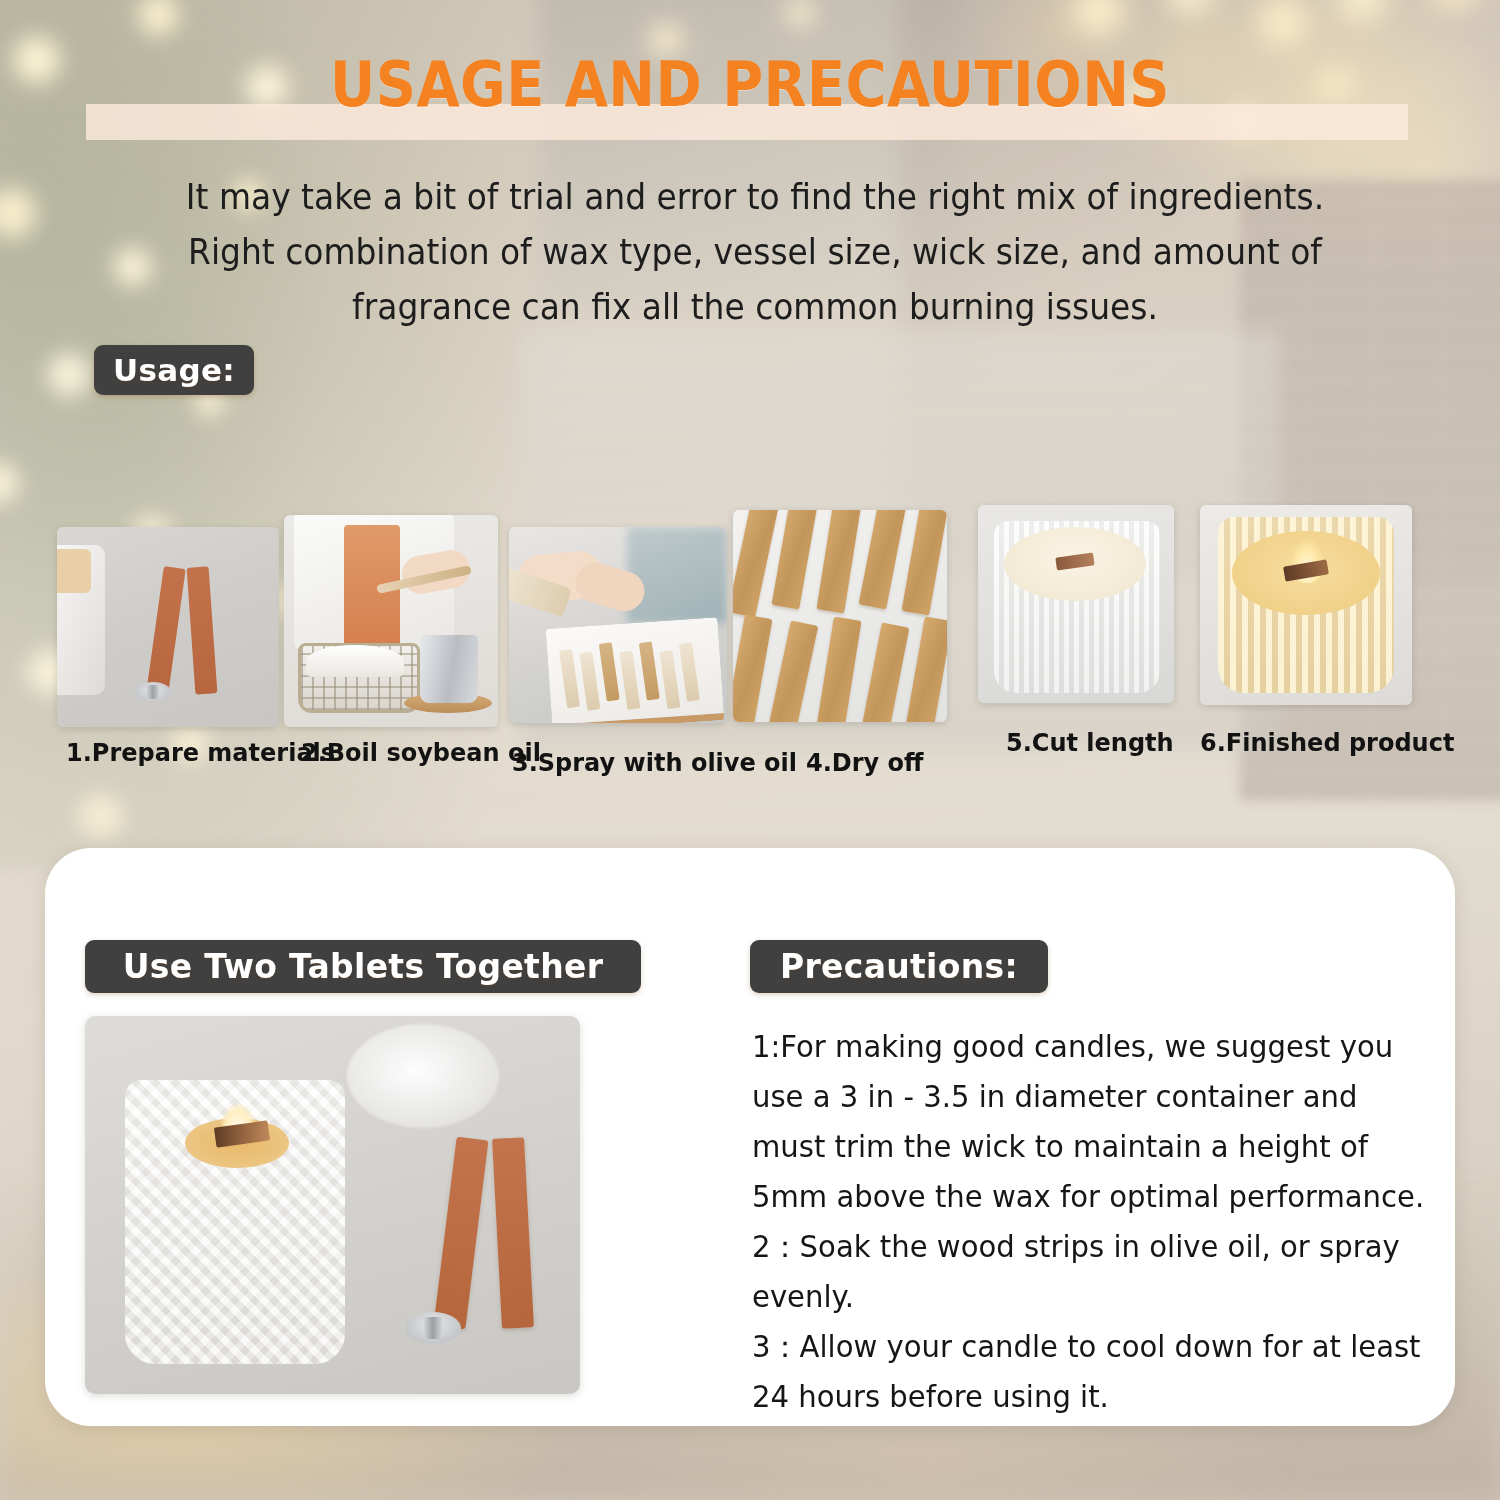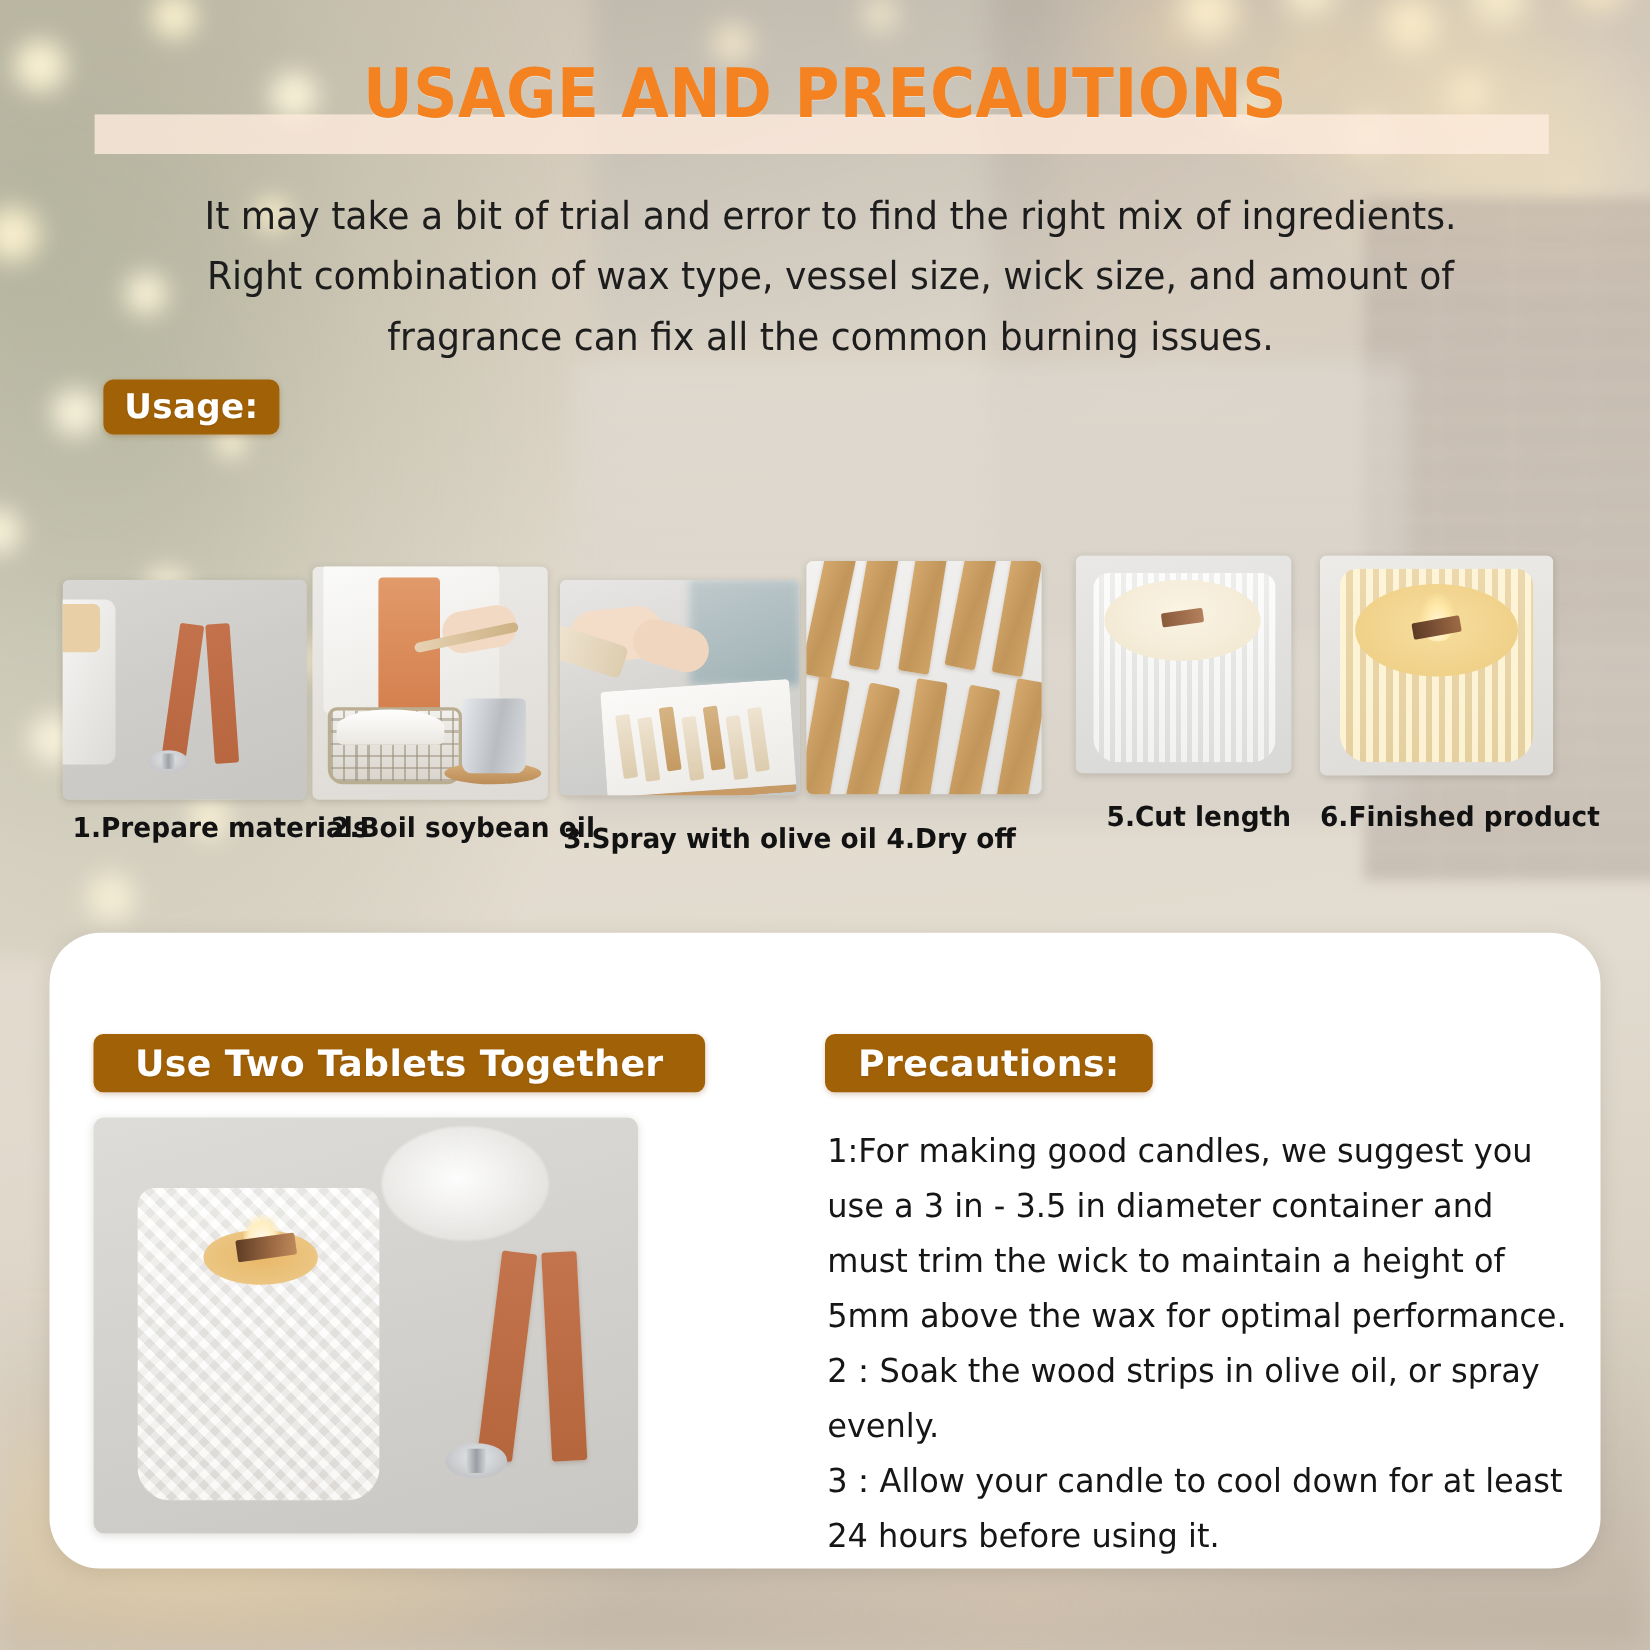--- a/index.html
+++ b/index.html
@@ -149,21 +149,21 @@
     transform: scaleX(.94);
   }
   .intro div { white-space: nowrap; }
 
   
   .badge {
     position: absolute;
     display: inline-flex;
     align-items: center;
     justify-content: center;
-    background: #a16207;
+    background: #404040;
     color: #ffffff;
     border-radius: 9px;
     font-family: "DejaVu Sans", sans-serif;
     font-weight: 700;
     letter-spacing: .3px;
     text-shadow: 0 1px 2px rgba(120,60,0,.35);
     box-shadow: 0 2px 5px rgba(140,80,20,.25);
     white-space: nowrap;
     text-align: right;
   }

